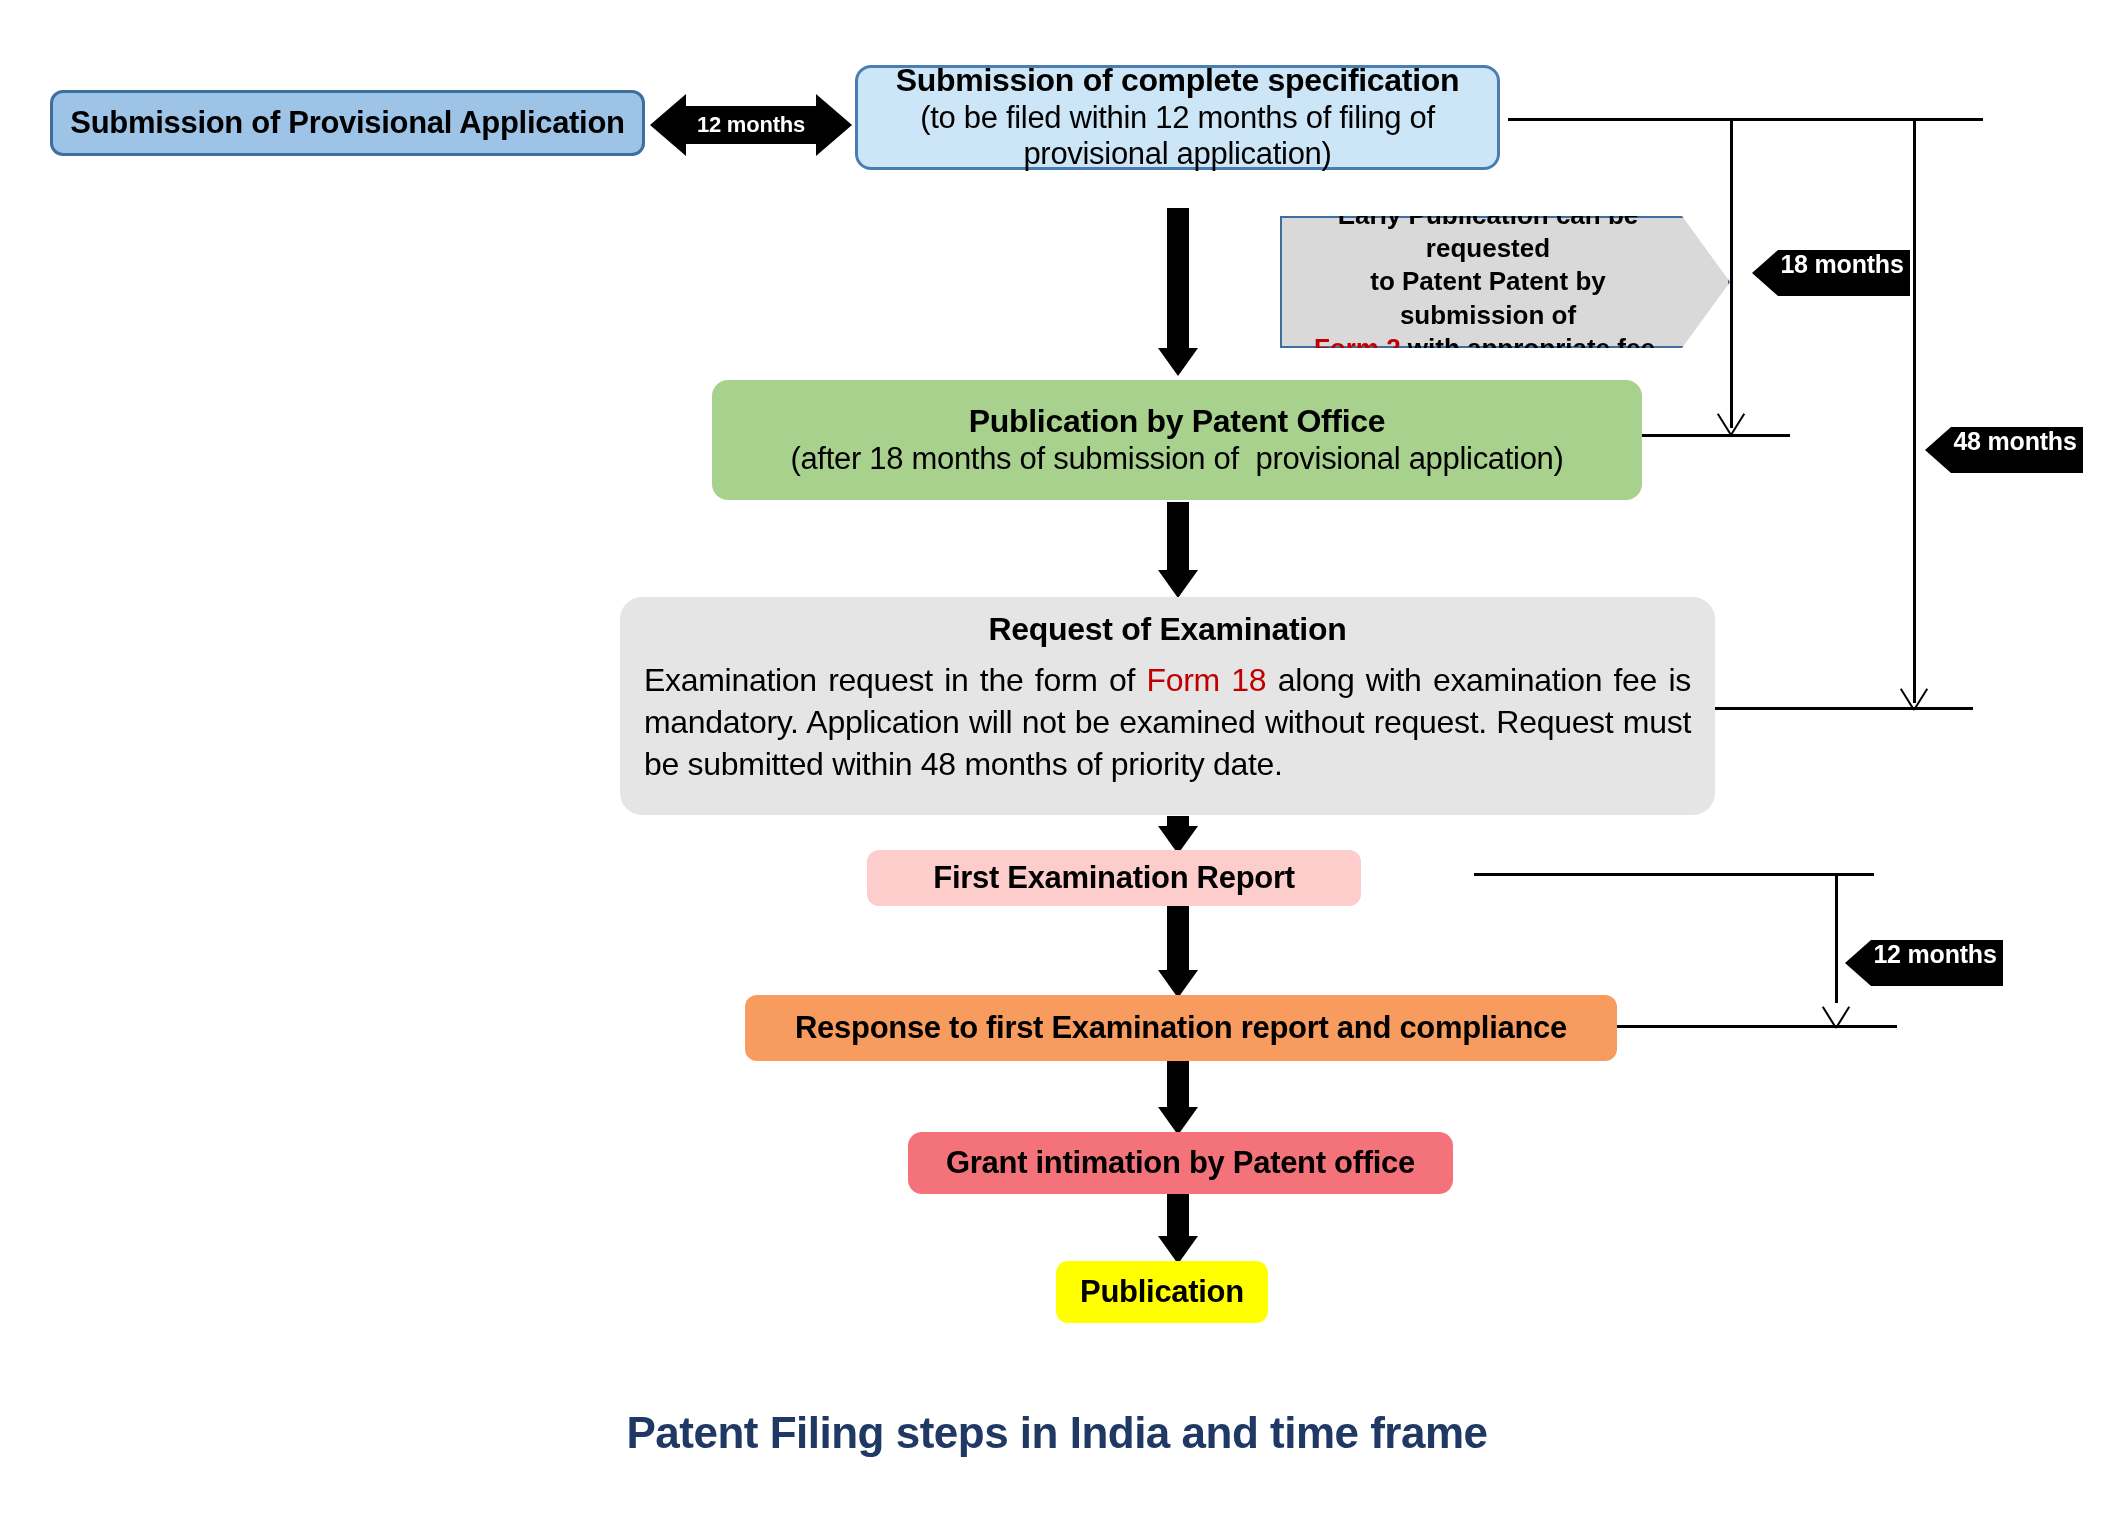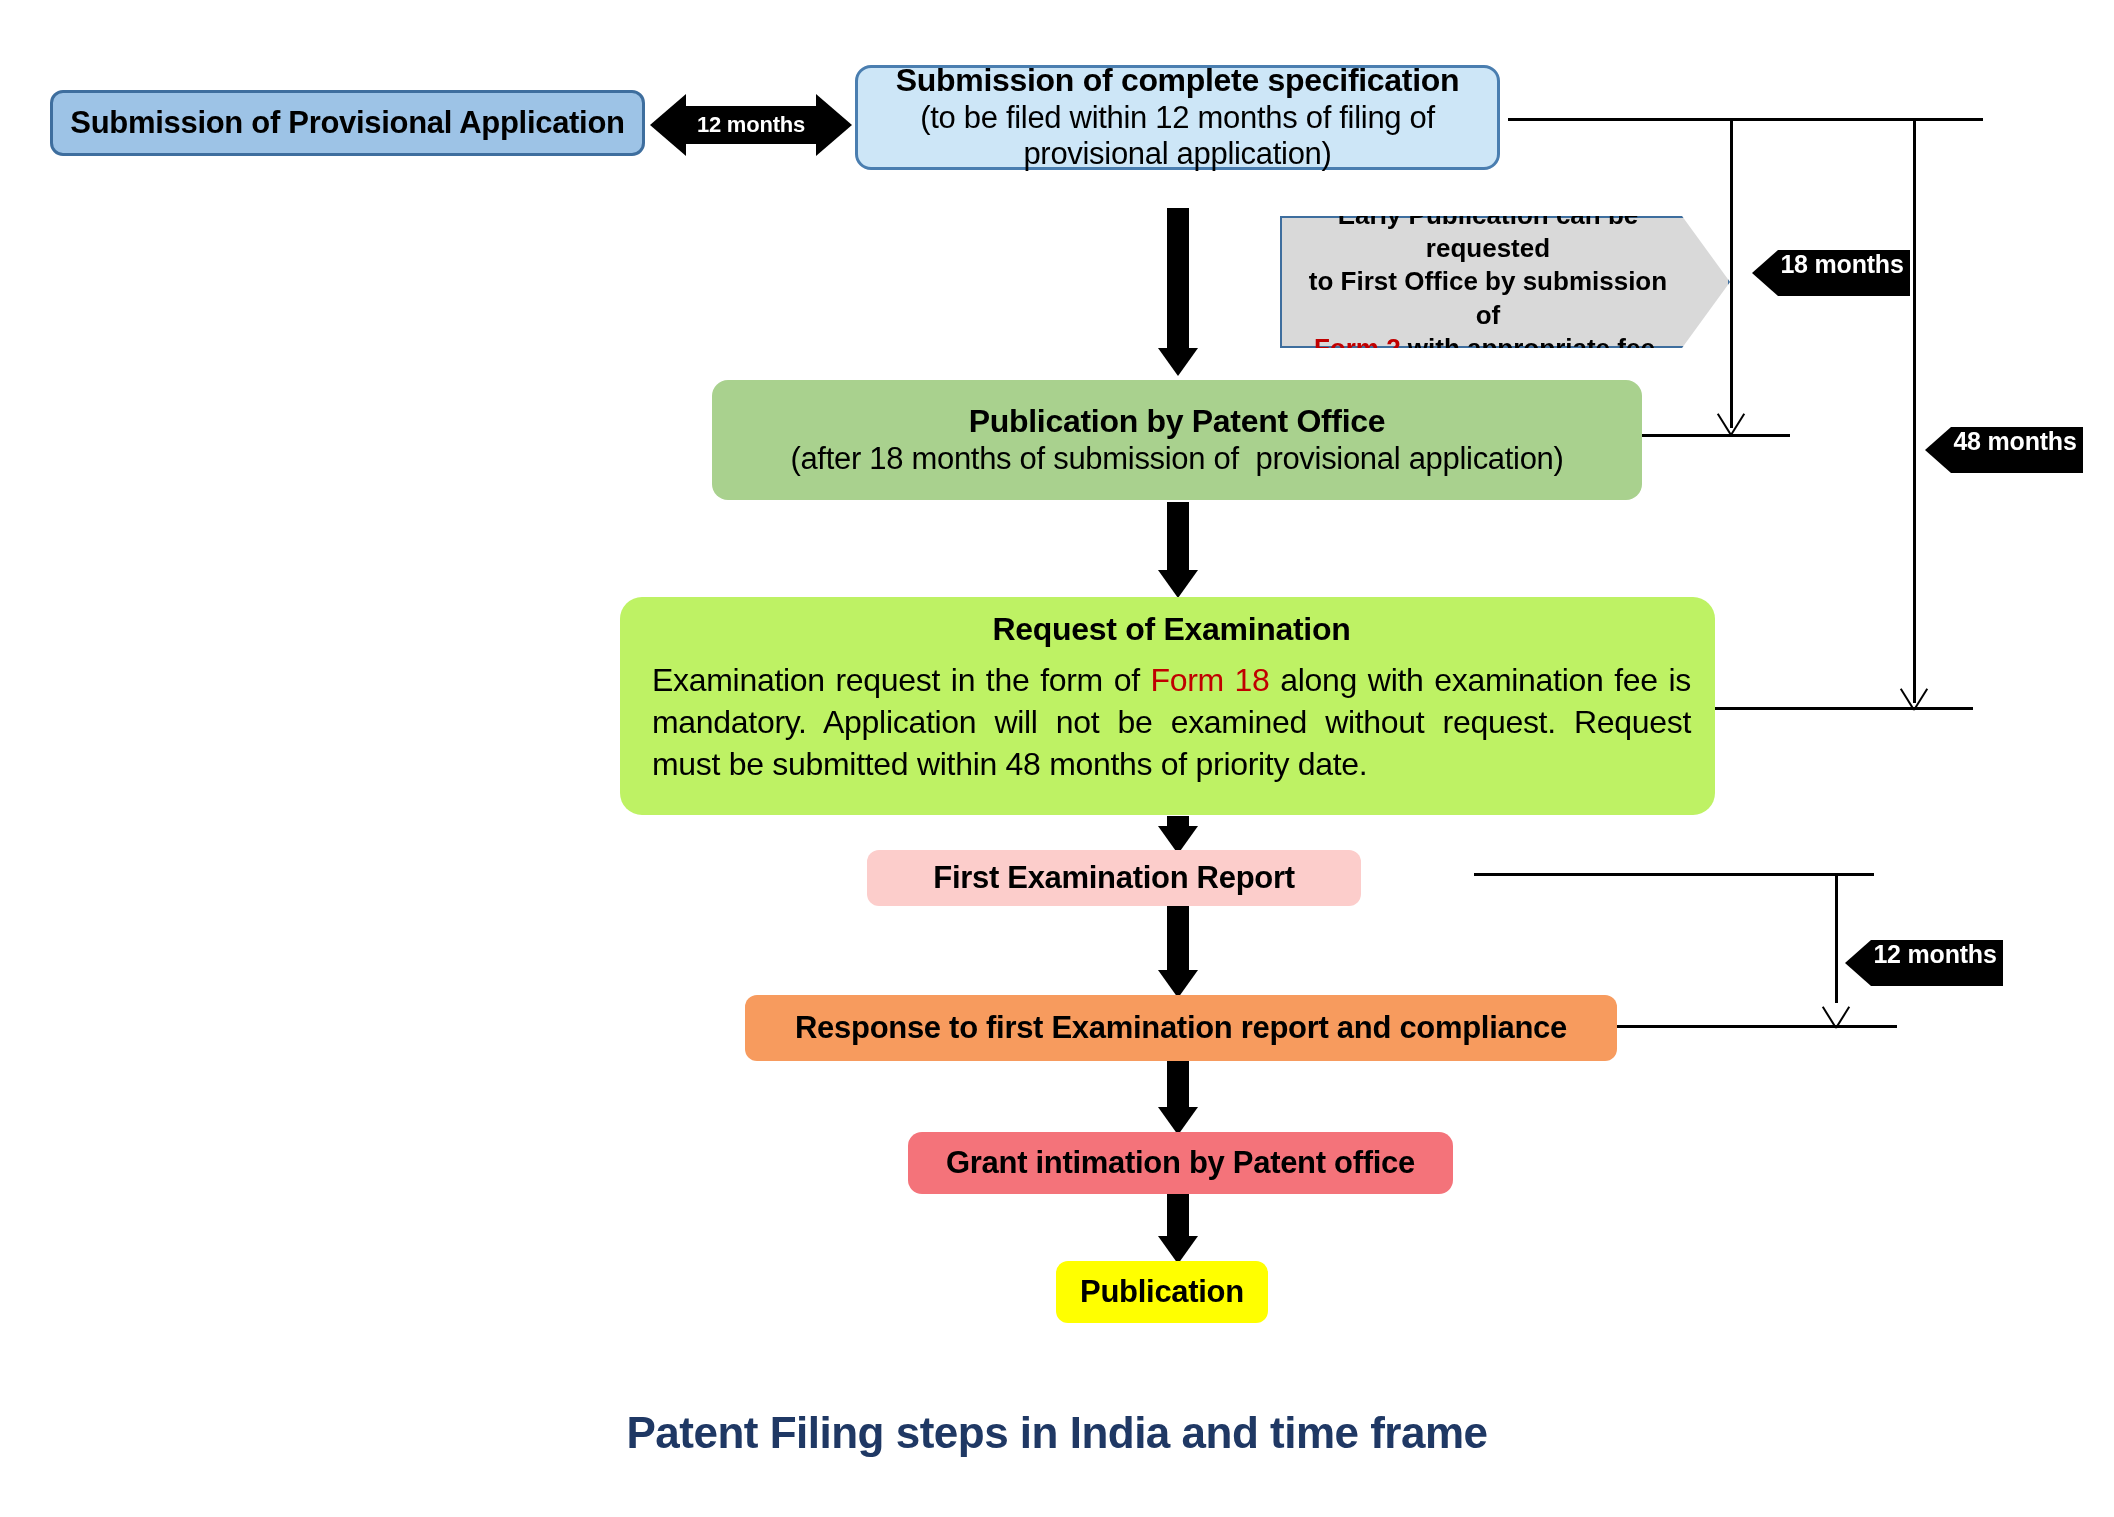--- a/index.html
+++ b/index.html
@@ -66,24 +66,24 @@
     background: #A9D18E;
     border-radius: 16px;
     font-size: 31px;
     padding: 2px 10px;
   }
   #n-publication-po .ttl { font-size: 32px; }
   #n-publication-po .sub { font-size: 31px; }
 
   #n-request-exam {
     left: 620px; top: 597px; width: 1095px; height: 218px;
-    background: #bef264;
+    background: #e5e5e5;
     border-radius: 22px;
     font-size: 31px;
-    padding: 14px 24px 10px 32px;
+    padding: 14px 24px 10px 24px;
     justify-content: flex-start;
   }
   #n-request-exam .ttl { font-size: 32px; margin-bottom: 10px; }
   #n-request-exam .body {
     font-size: 32px;
     text-align: justify;
     text-align-last: left;
     line-height: 1.32;
     width: 100%;
     font-weight: normal;
@@ -258,21 +258,21 @@
     <span class="sub">(to be filed within 12 months of filing of provisional application)</span>
   </div>
 
   <div class="varrow" style="left:1158px; top:208px; height:168px;">
     <div class="shaft" style="height:140px;"></div>
     <div class="head"></div>
   </div>
 
   <div id="n-early-pub">
     <span>Early Publication can be requested</span>
-    <span>to First Office by submission of</span>
+    <span>to Patent Patent by submission of</span>
     <span><span class="form-red">Form 2</span><span> with appropriate fee.</span></span>
   </div>
 
   <div class="node" id="n-publication-po">
     <span class="ttl">Publication by Patent Office</span>
     <span class="sub">(after 18 months of submission of  provisional application)</span>
   </div>
 
   <div class="varrow" style="left:1158px; top:502px; height:96px;">
     <div class="shaft" style="height:70px;"></div>

